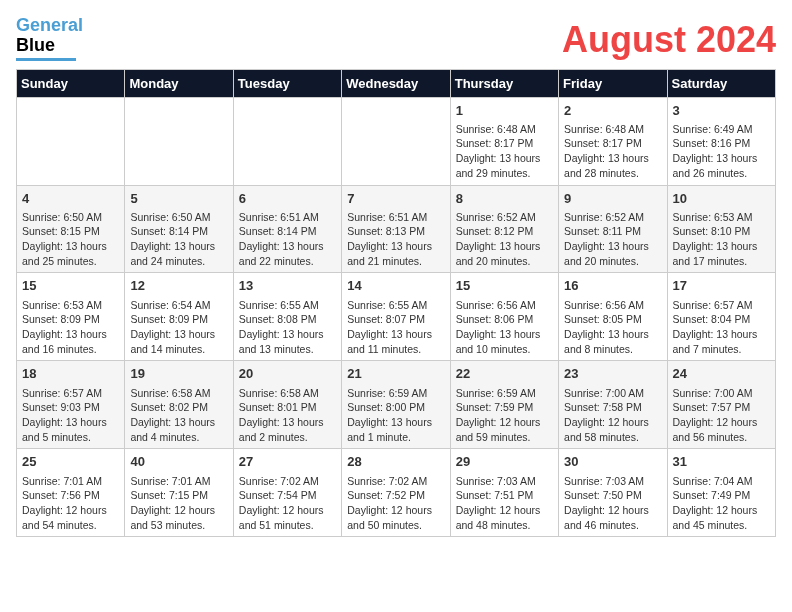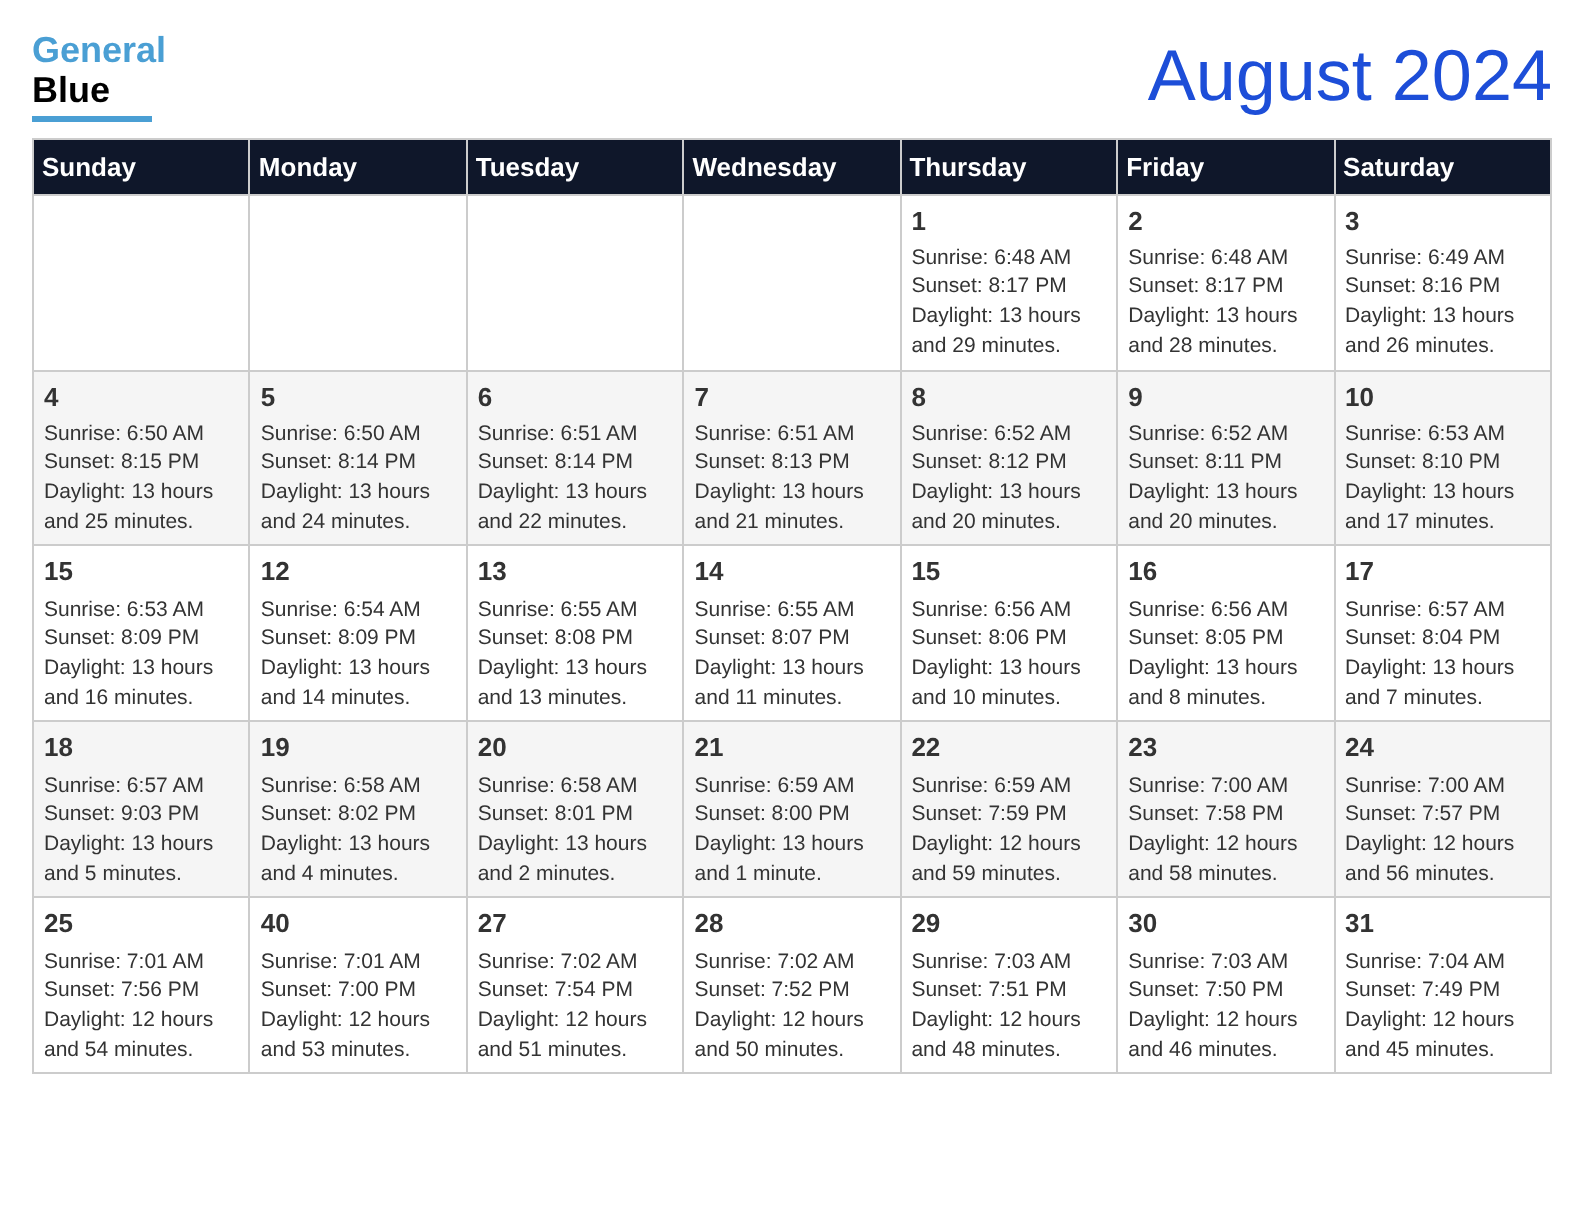--- a/index.html
+++ b/index.html
@@ -6,21 +6,21 @@
     body {
       font-family: Arial, sans-serif;
       background: #fff;
       width: 792px;
       min-height: 612px;
       padding: 16px;
     }
     .header-area {
       display: flex;
       justify-content: space-between;
-      align-items: center;
+      align-items: flex-end;
       margin-bottom: 8px;
     }
     .logo {
       display: flex;
       flex-direction: column;
       align-items: flex-start;
     }
     .logo-text {
       font-size: 18px;
       font-weight: bold;
@@ -34,22 +34,22 @@
       width: 60px;
       height: 3px;
       background: #4a9fd4;
       margin-top: 2px;
     }
     .title-area {
       text-align: right;
     }
     .main-title {
       font-size: 36px;
-      font-weight: normal;
-      color: #1d4ed8;
+      font-weight: bold;
+      color: #ef4444;
     }
     .subtitle {
       font-size: 16px;
       color: #444;
     }
     table {
       width: 100%;
       border-collapse: collapse;
       font-size: 11px;
     }
@@ -297,21 +297,21 @@
         <td>
           <div class="day-num">25</div>
           <div>Sunrise: 7:01 AM</div>
           <div>Sunset: 7:56 PM</div>
           <div>Daylight: 12 hours</div>
           <div>and 54 minutes.</div>
         </td>
         <td>
           <div class="day-num">40</div>
           <div>Sunrise: 7:01 AM</div>
-          <div>Sunset: 7:00 PM</div>
+          <div>Sunset: 7:15 PM</div>
           <div>Daylight: 12 hours</div>
           <div>and 53 minutes.</div>
         </td>
         <td>
           <div class="day-num">27</div>
           <div>Sunrise: 7:02 AM</div>
           <div>Sunset: 7:54 PM</div>
           <div>Daylight: 12 hours</div>
           <div>and 51 minutes.</div>
         </td>

